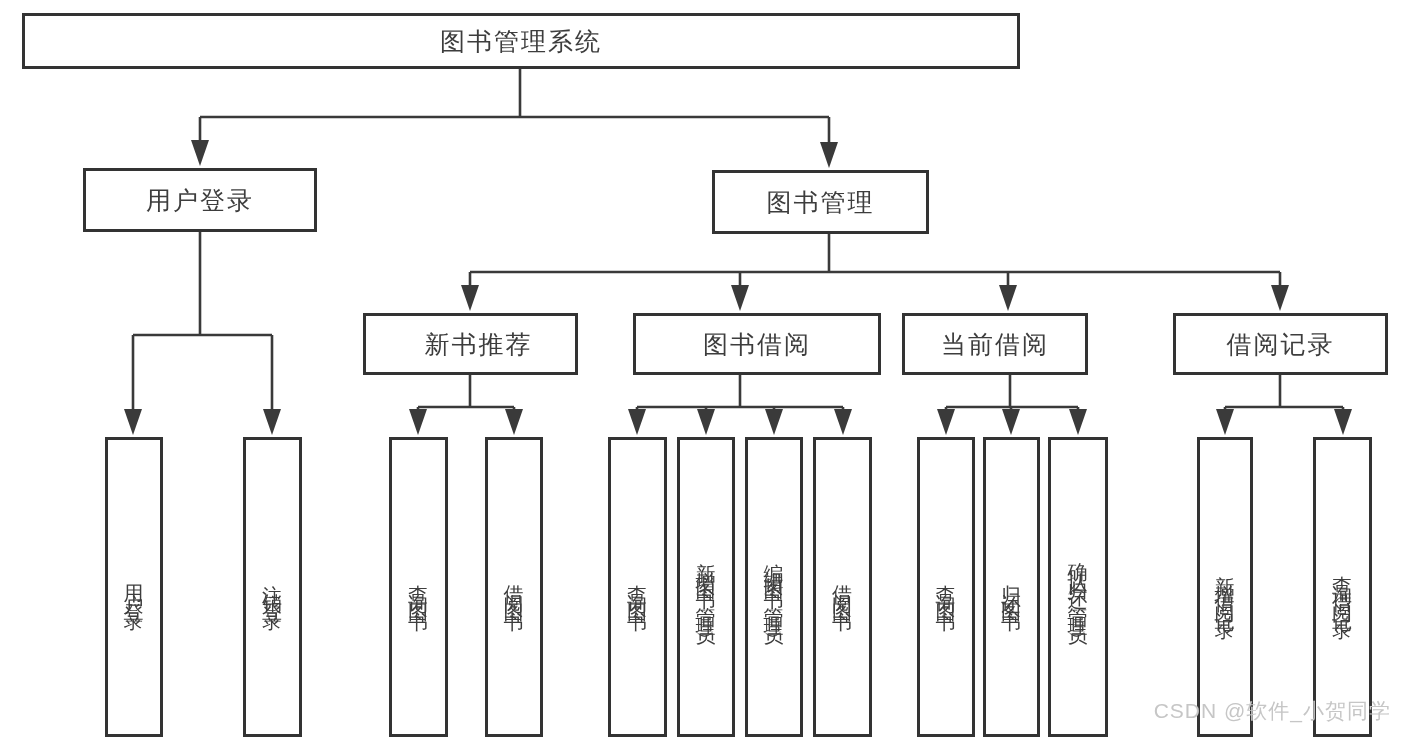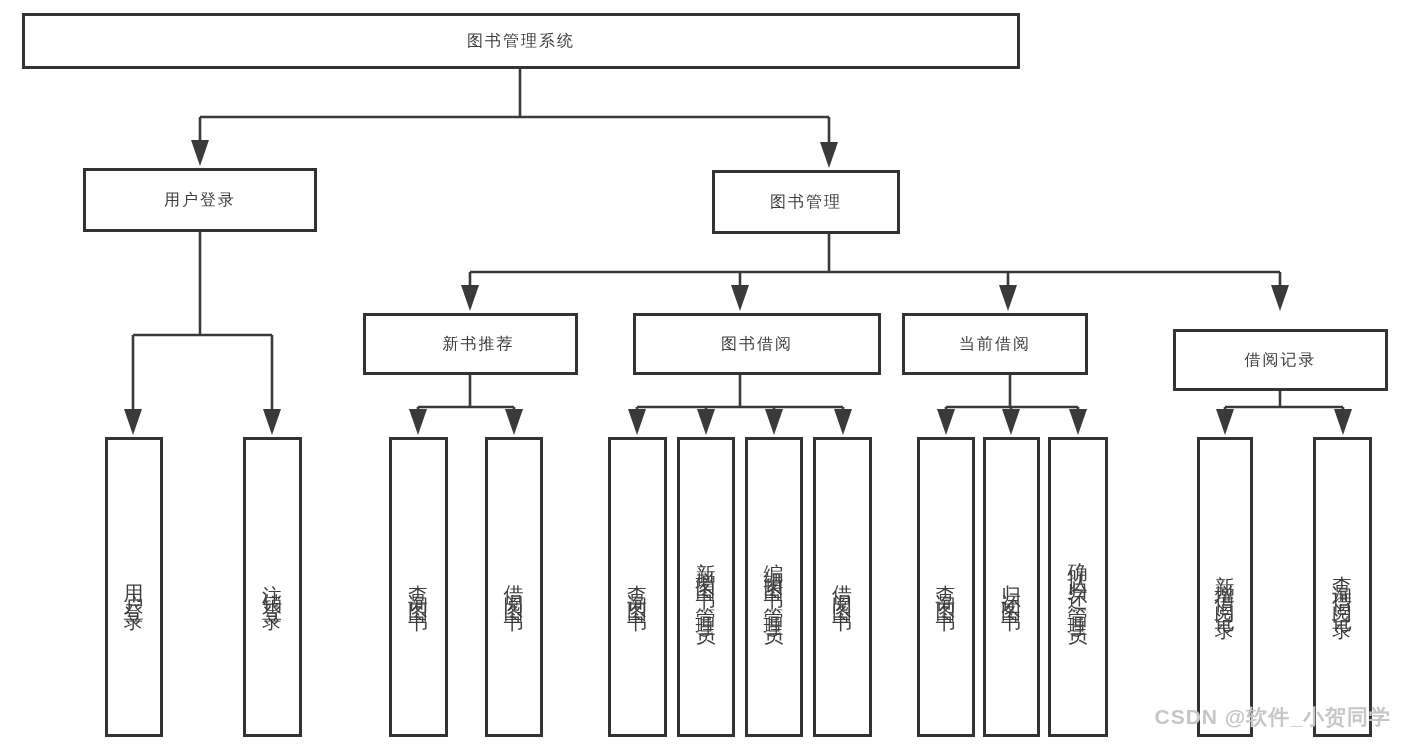--- a/index.html
+++ b/index.html
@@ -24,21 +24,21 @@
   }
   .node {
     position: absolute;
     box-sizing: border-box;
     border: 3px solid #333333;
     background: #ffffff;
     display: flex;
     align-items: center;
     justify-content: center;
     color: #3d3d3d;
-    font-size: 16px;
+    font-size: 25px;
     letter-spacing: 2px;
     z-index: 2;
   }
   .leaf {
     position: absolute;
     top: 437px;
     height: 300px;
     box-sizing: border-box;
     border: 3px solid #333333;
     background: #ffffff;
@@ -52,26 +52,25 @@
     text-orientation: mixed;
     font-size: 20px;
     line-height: 1;
     letter-spacing: 9px;
     color: #3d3d3d;
     white-space: nowrap;
   }
   .watermark {
     position: absolute;
     right: 14px;
-    bottom: 16px;
+    bottom: 22px;
     color: #c6c6c6;
     font-size: 21px;
     letter-spacing: 1px;
     z-index: 3;
-    font-weight: bold;
   }
 </style>
 </head>
 <body>
 
 <div class="canvas">
 
   <svg class="connectors" viewBox="0 0 1405 747" xmlns="http://www.w3.org/2000/svg">
     <g stroke="#3a3a3a" stroke-width="2.6" fill="none">
 
@@ -141,26 +140,26 @@
       <polygon points="1069,409 1087,409 1078,435"></polygon>
 
       <polygon points="1216,409 1234,409 1225,435"></polygon>
       <polygon points="1334,409 1352,409 1343,435"></polygon>
     </g>
   </svg>
 
   <div class="node" style="left:22px; top:13px; width:998px; height:56px;">图书管理系统</div>
 
   <div class="node" style="left:83px; top:168px; width:234px; height:64px;">用户登录</div>
-  <div class="node" style="left:712px; top:170px; width:188px; height:64px;text-align:center;">图书管理</div>
+  <div class="node" style="left:712px; top:170px; width:217px; height:64px;text-align:center;">图书管理</div>
 
   <div class="node" style="left:363px; top:313px; width:215px; height:62px;padding-left:16px;">新书推荐</div>
   <div class="node" style="left:633px; top:313px; width:248px; height:62px;">图书借阅</div>
   <div class="node" style="left:902px; top:313px; width:186px; height:62px;">当前借阅</div>
-  <div class="node" style="left:1173px; top:329px; width:215px; height:62px;">借阅记录</div>
+  <div class="node" style="left:1173px; top:313px; width:215px; height:62px;">借阅记录</div>
 
   <div class="leaf" style="left:105px; width:58px;">
     <span>用户登录</span>
   </div>
   <div class="leaf" style="left:243px; width:59px;">
     <span>注销登录</span>
   </div>
 
   <div class="leaf" style="left:389px; width:59px;">
     <span>查询图书</span>

